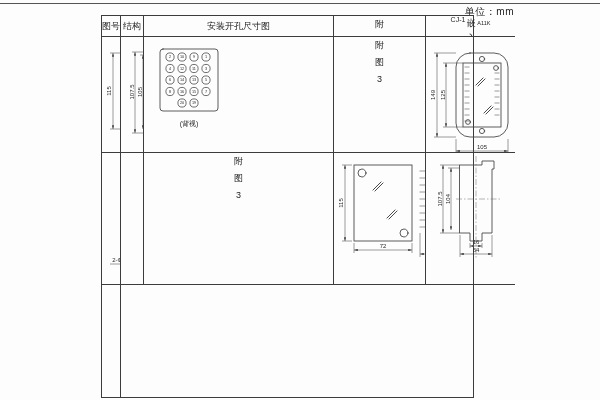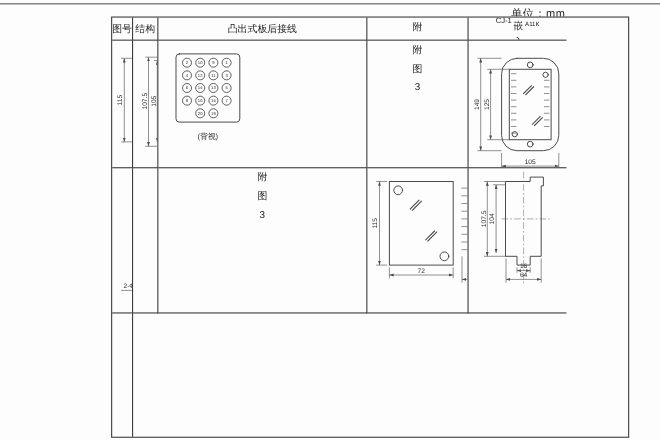--- a/index.html
+++ b/index.html
@@ -14,21 +14,21 @@
   .top-rule {
     position: absolute; left: 0; right: 0; top: 3px;
     height: 1px; background: #555;
   }
   .unit-label {
     position: absolute; top: 5px; right: 86px;
     font-size: 10px; color: #222; letter-spacing: 0.5px;
   }
   .dim-table {
     position: absolute; left: 101px; top: 15px;
-    width: 471px;
+    width: 373px;
     display: grid;
     grid-template-columns: 19px 23px 190px 92px 89px;
     grid-template-rows: 21px 116px 132px 112px;
     border: 1px solid #3c3c3c;
     background: #fdfdfd;
   }
   .cell {
     border-right: 1px solid #3c3c3c;
     border-bottom: 1px solid #3c3c3c;
     position: relative;
@@ -75,21 +75,21 @@
   </defs>
 </svg>
 
 <div class="top-rule"></div>
 <div class="unit-label">单位：mm</div>
 
 <div class="dim-table">
 
   <div class="cell th">图号</div>
   <div class="cell th">结构</div>
-  <div class="cell th">凸出式板后接线</div>
+  <div class="cell th">安装开孔尺寸图</div>
 
   <div class="cell fig-cell">
     <div class="vchars">附图3</div>
   </div>
   <div class="cell struct-cell">
     <div class="model-prefix">CJ-1</div>
     <div class="vchars">嵌入式后接线</div>
     <div class="model-code">A11K</div>
   </div>
 

